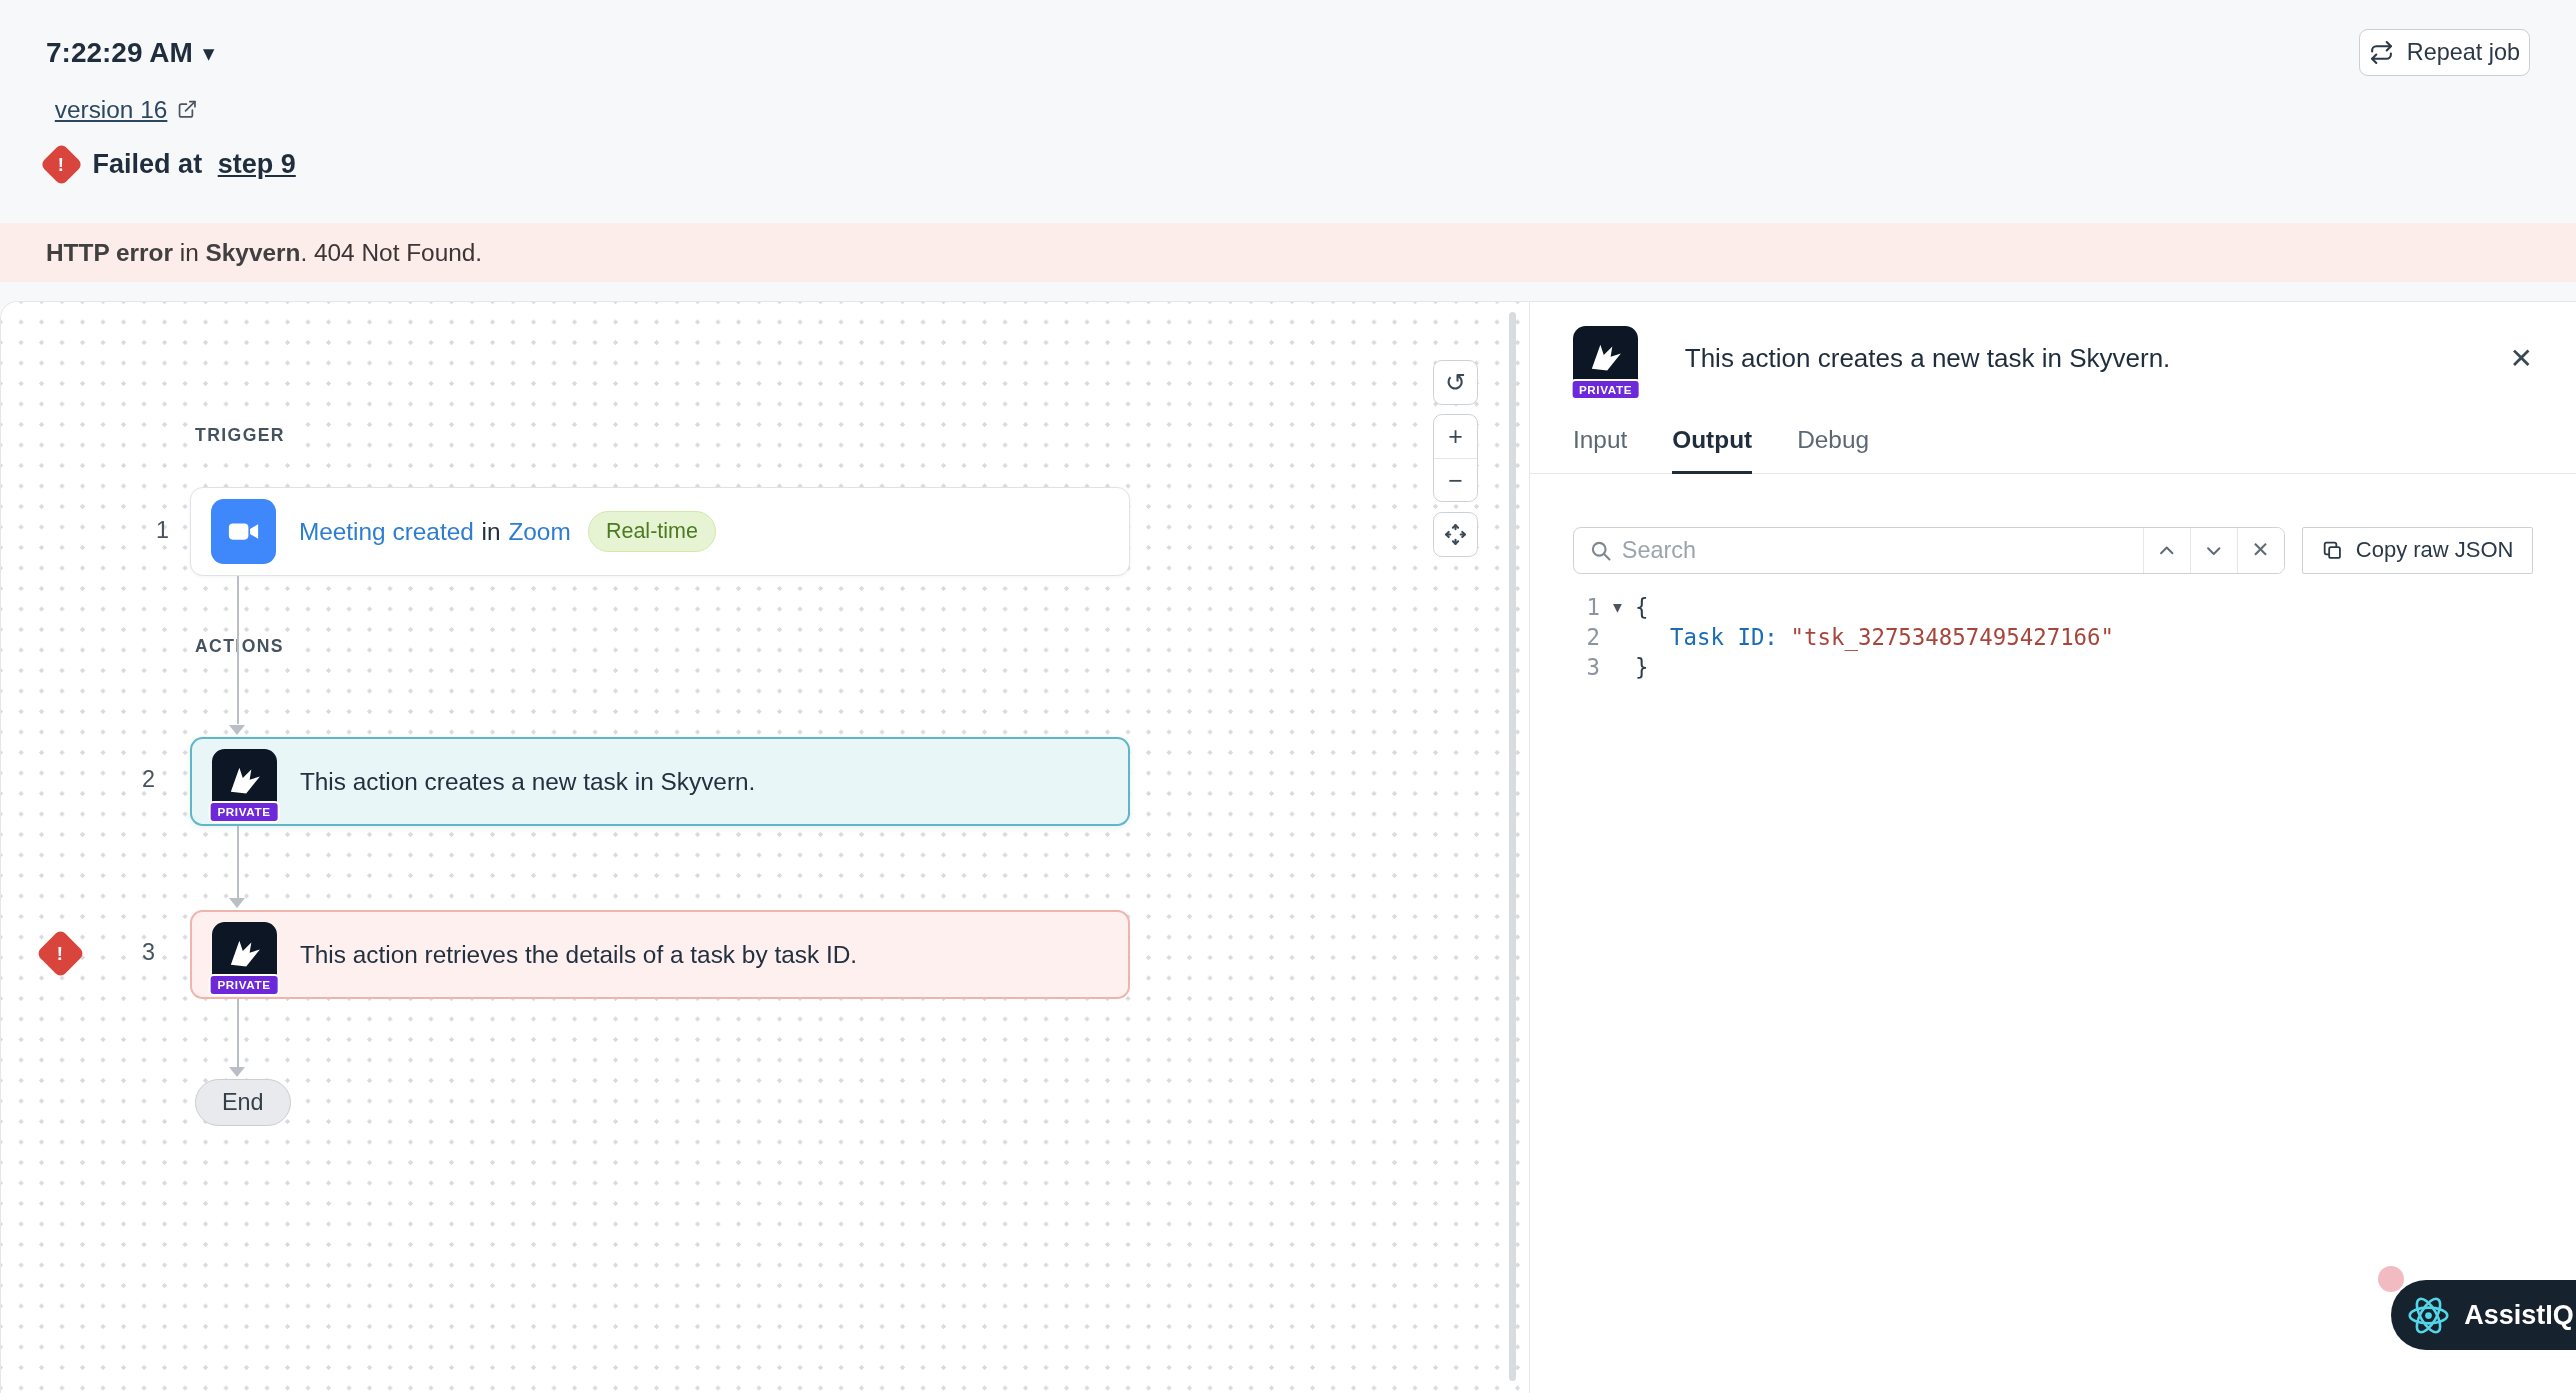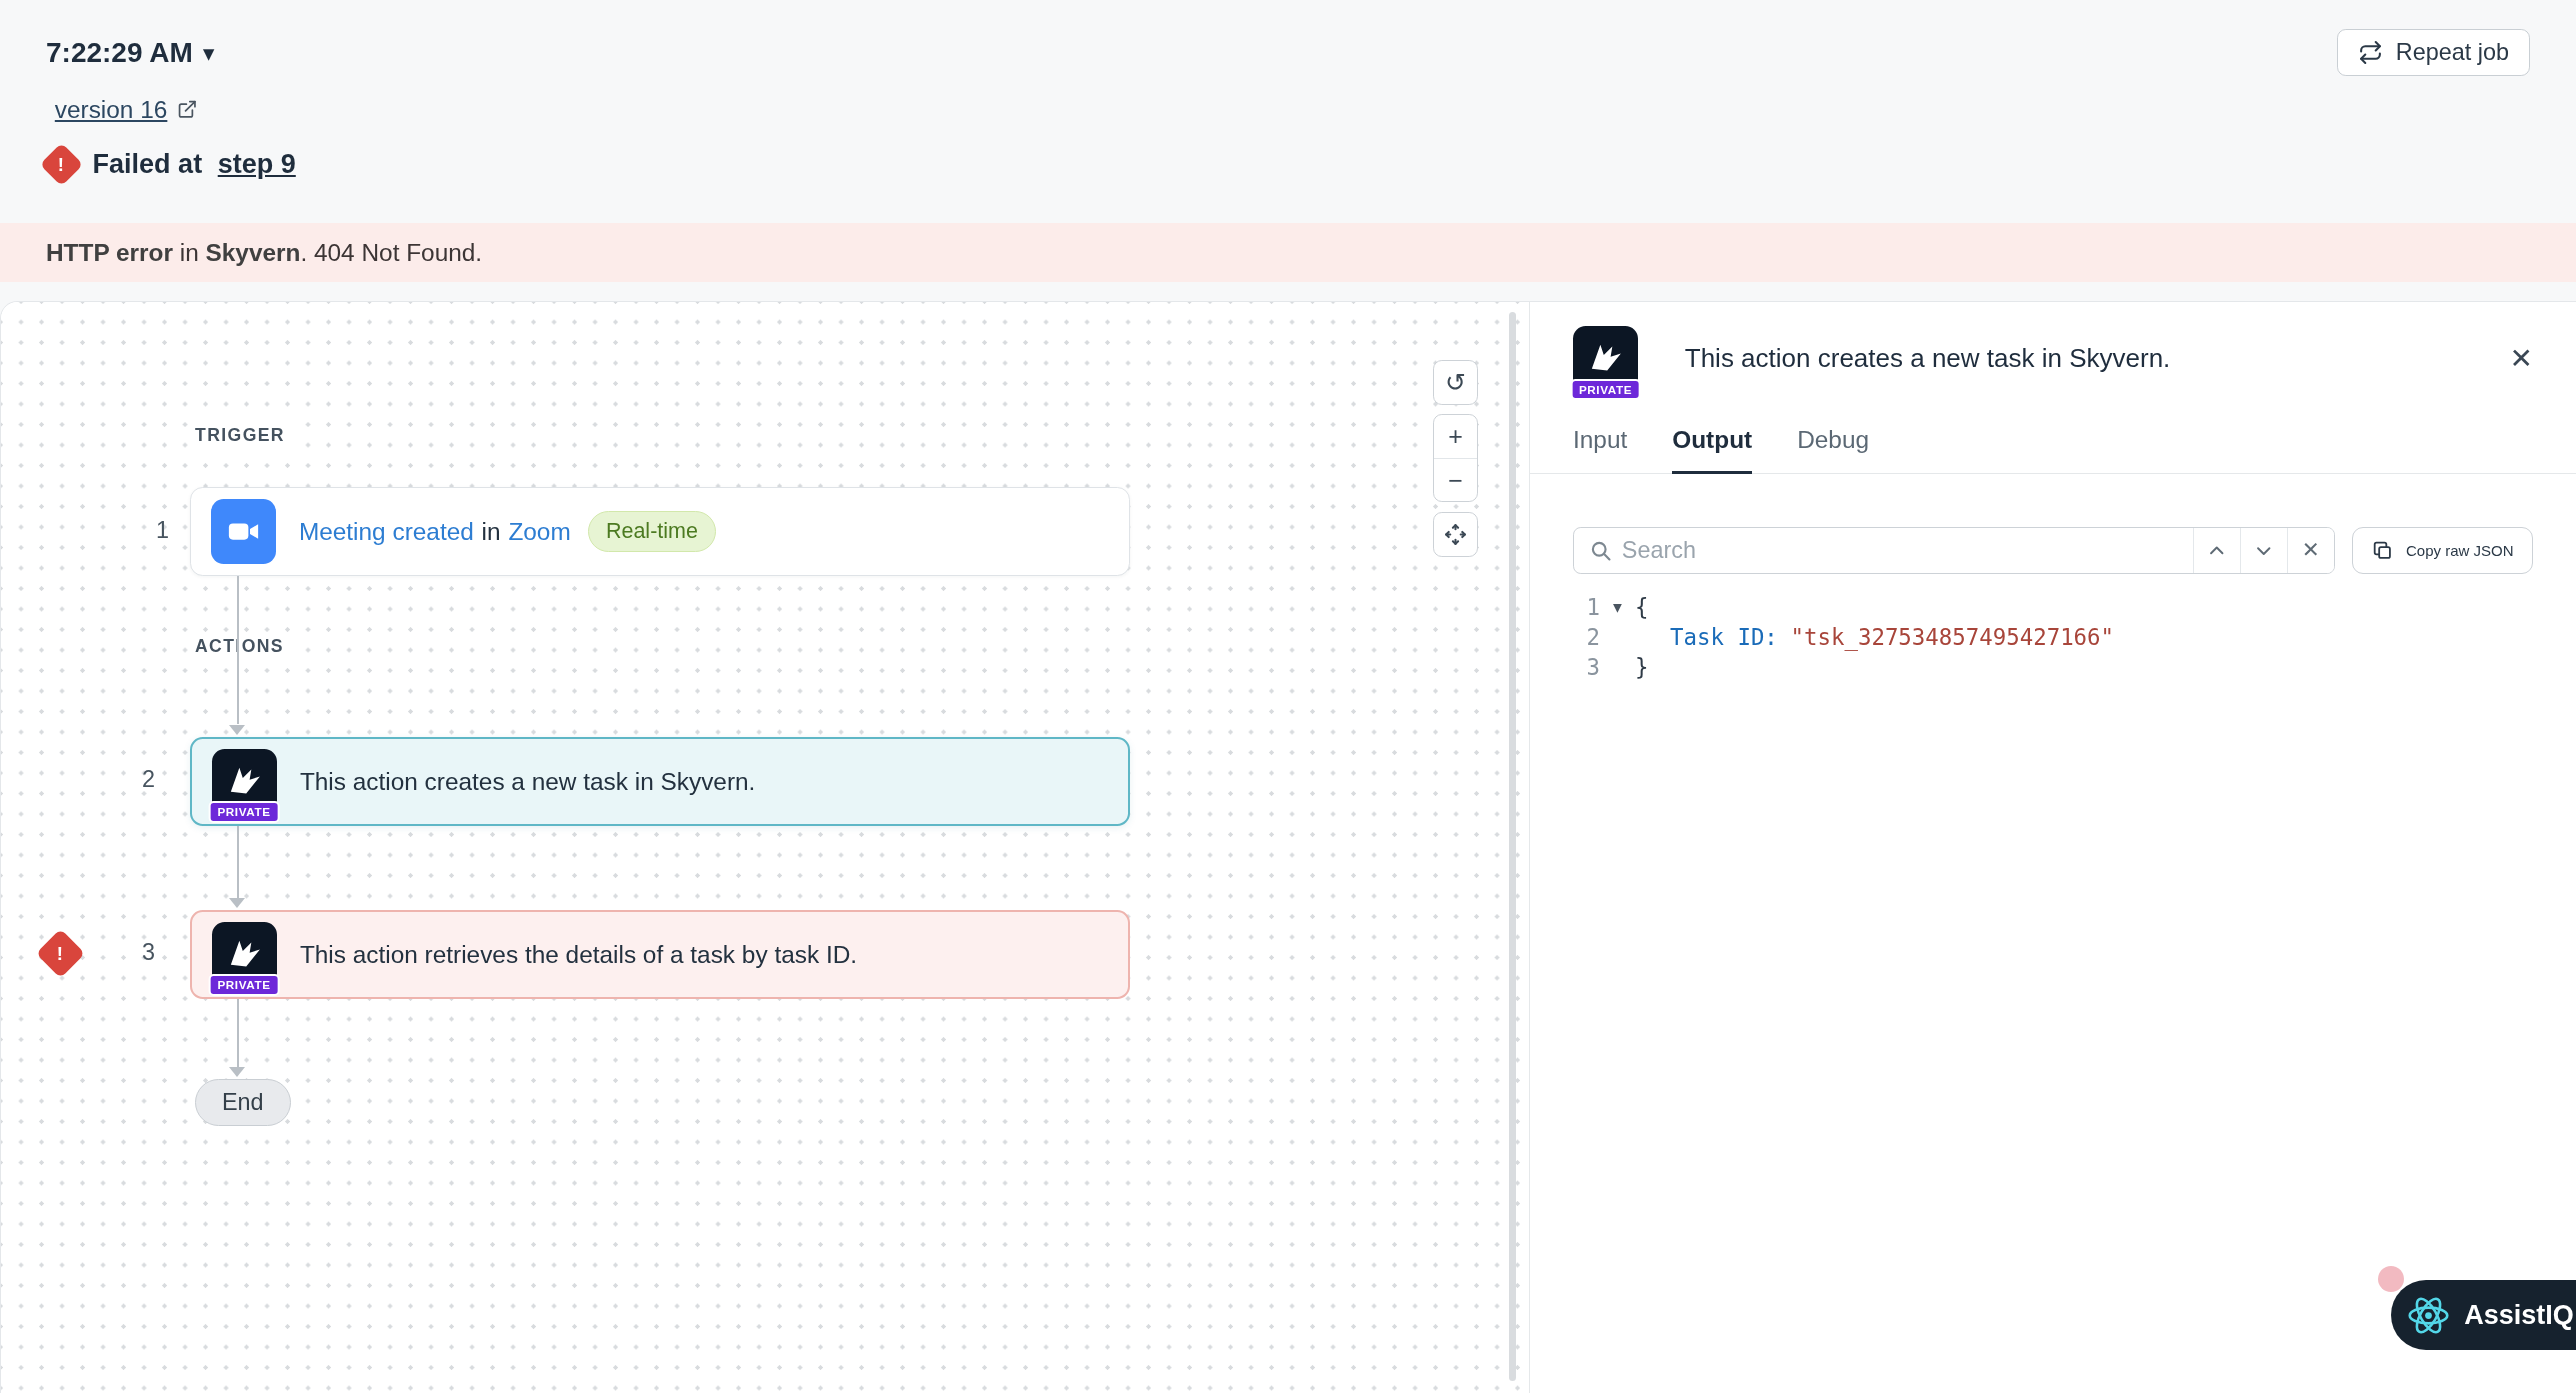--- a/index.html
+++ b/index.html
@@ -6,21 +6,21 @@
   html, body { width: 2576px; height: 1393px; }
   body { font-family: "Liberation Sans", sans-serif; }
   button, input { font-family: inherit; }
   #app { position: relative; width: 2576px; height: 1393px; background: #f7f8f9; overflow: hidden; color: #23313f; }
 
   
   header { position: absolute; top: 0; left: 0; right: 0; padding: 29px 46px 0; }
   .row1 { display: flex; justify-content: space-between; align-items: center; height: 47px; }
   .ts-btn { display: flex; align-items: center; gap: 10.7px; background: none; border: none; cursor: pointer; font-size: 28px; font-weight: 700; color: #1f2d3d; }
   .ts-caret { font-size: 20.5px; color: #1f2d3d; }
-  .repeat-btn { display: flex; align-items: center; gap: 12.7px; background: #fff; border: 1.5px solid #c9cfd4; border-radius: 8.8px; height: 47px; padding: 0 20px; font-size: 23.4px; color: #2b3947; cursor: pointer; text-align: right; }
+  .repeat-btn { display: flex; align-items: center; gap: 12.7px; background: #fff; border: 1.5px solid #c9cfd4; border-radius: 8.8px; height: 47px; padding: 0 9px; font-size: 23.4px; color: #2b3947; cursor: pointer; text-align: right; }
   .row2 { margin-top: 19.5px; font-size: 24.4px; color: #33424f; display: flex; align-items: center; }
   .version-link { color: #2c4761; text-decoration: underline; margin: 0 9.8px 0 8.8px; cursor: pointer; }
   .row3 { margin-top: 25px; display: flex; align-items: center; gap: 15.6px; font-size: 27px; font-weight: 700; color: #1f2d3d; }
   .diamond { width: 31px; height: 31px; background: #d9453c; border-radius: 6.8px; transform: rotate(45deg); display: flex; align-items: center; justify-content: center; flex: none; }
   .diamond i { transform: rotate(-45deg); color: #fff; font-style: normal; font-weight: 700; font-size: 18.5px; }
   .step-link { text-decoration: underline; color: #1f2d3d; cursor: pointer; }
 
   
   .banner { position: absolute; top: 223px; left: 0; right: 0; height: 59px; background: #fcecea; display: flex; align-items: center; padding: 0 46px; font-size: 24.4px; color: #3c3535; }
   .banner b { font-weight: 700; color: #404040; }
@@ -85,21 +85,21 @@
   .tabs { display: flex; gap: 45px; padding: 0 43px; margin-top: 35px; border-bottom: 1px solid #e5e8ea; }
   .tab { font-size: 24.4px; color: #5b6874; padding-bottom: 16.6px; cursor: pointer; border-bottom: 3.9px solid transparent; margin-bottom: -1px; }
   .tab.active { color: #1f2d3d; font-weight: 700; border-bottom-color: #1f2d3d; }
 
   .toolbar { display: flex; align-items: center; padding: 0 43px; margin-top: 53px; gap: 17.6px; }
   .search-group { flex: 1; display: flex; align-items: center; height: 47px; border: 1.5px solid #cdd2d7; border-radius: 7.8px; background: #fff; overflow: hidden; }
   .search-icon-wrap { margin: 0 9.8px 0 14.6px; display: flex; }
   .search-group input { flex: 1; border: none; outline: none; font-size: 23.4px; color: #2b3947; background: transparent; height: 100%; min-width: 0; }
   .search-group input::placeholder { color: #9aa4ad; }
   .sg-btn { width: 47px; height: 100%; border: none; border-left: 1px solid #e4e8eb; background: #fff; display: flex; align-items: center; justify-content: center; color: #5f6b75; cursor: pointer; font-size: 21.5px; }
-  .copy-btn { display: flex; align-items: center; gap: 12.7px; height: 47px; padding: 0 18.5px; background: #fff; border: 1.5px solid #cdd2d7; border-radius: 11px; font-size: 15px; color: #2b3947; cursor: pointer; white-space: nowrap; }
+  .copy-btn { display: flex; align-items: center; gap: 12.7px; height: 47px; padding: 0 18.5px; background: #fff; border: 1.5px solid #cdd2d7; border-radius: 2px; font-size: 22px; color: #2b3947; cursor: pointer; white-space: nowrap; }
 
   .code { margin-top: 17.6px; font-family: "DejaVu Sans Mono", monospace; font-size: 22.4px; line-height: 30px; color: #2f3b47; padding-left: 43px; }
   .code-line { display: flex; align-items: flex-start; }
   .ln { width: 27px; text-align: right; color: #8a949e; flex: none; }
   .caret-col { width: 35px; text-align: center; color: #4a5560; font-size: 17.6px; flex: none; font-family: "Liberation Sans", sans-serif; line-height: 30px; cursor: pointer; }
   .code-key { color: #1a6bb8; }
   .code-str { color: #a8453a; margin-left: 12.7px; }
   .indent { padding-left: 35px; }
 
   

